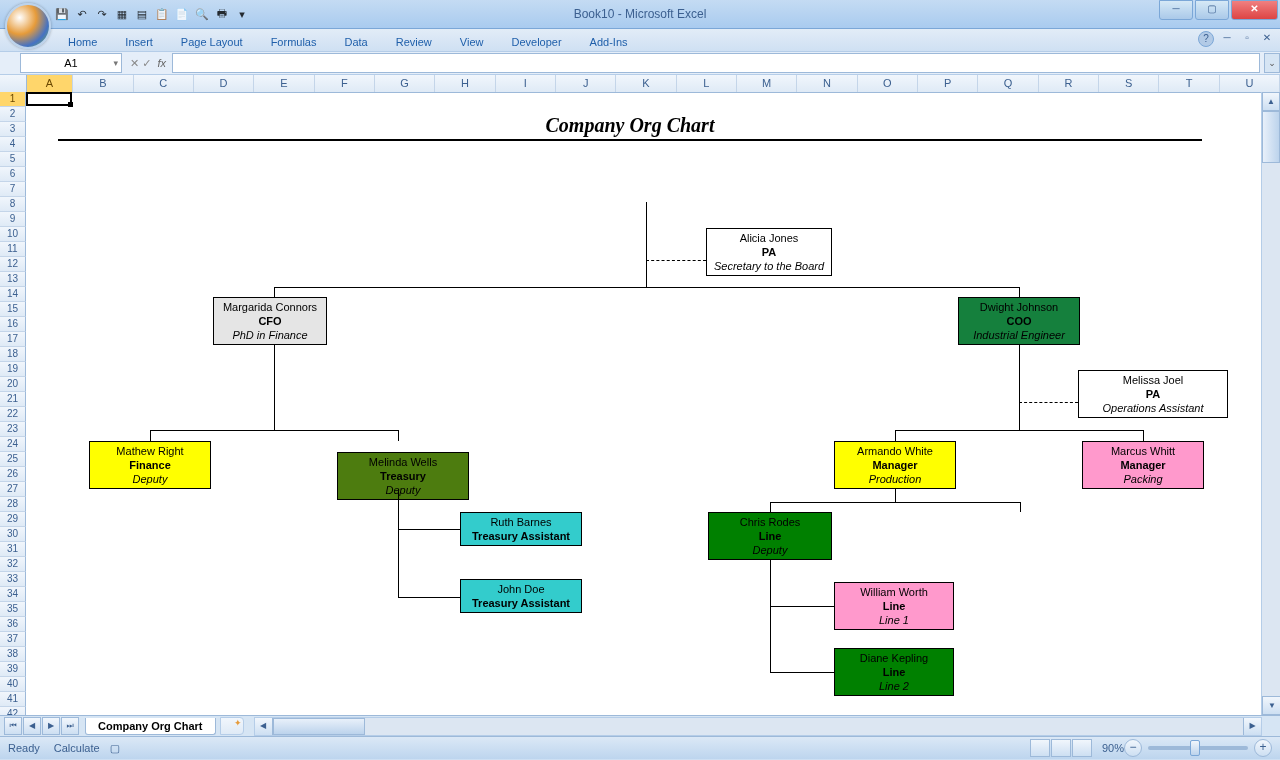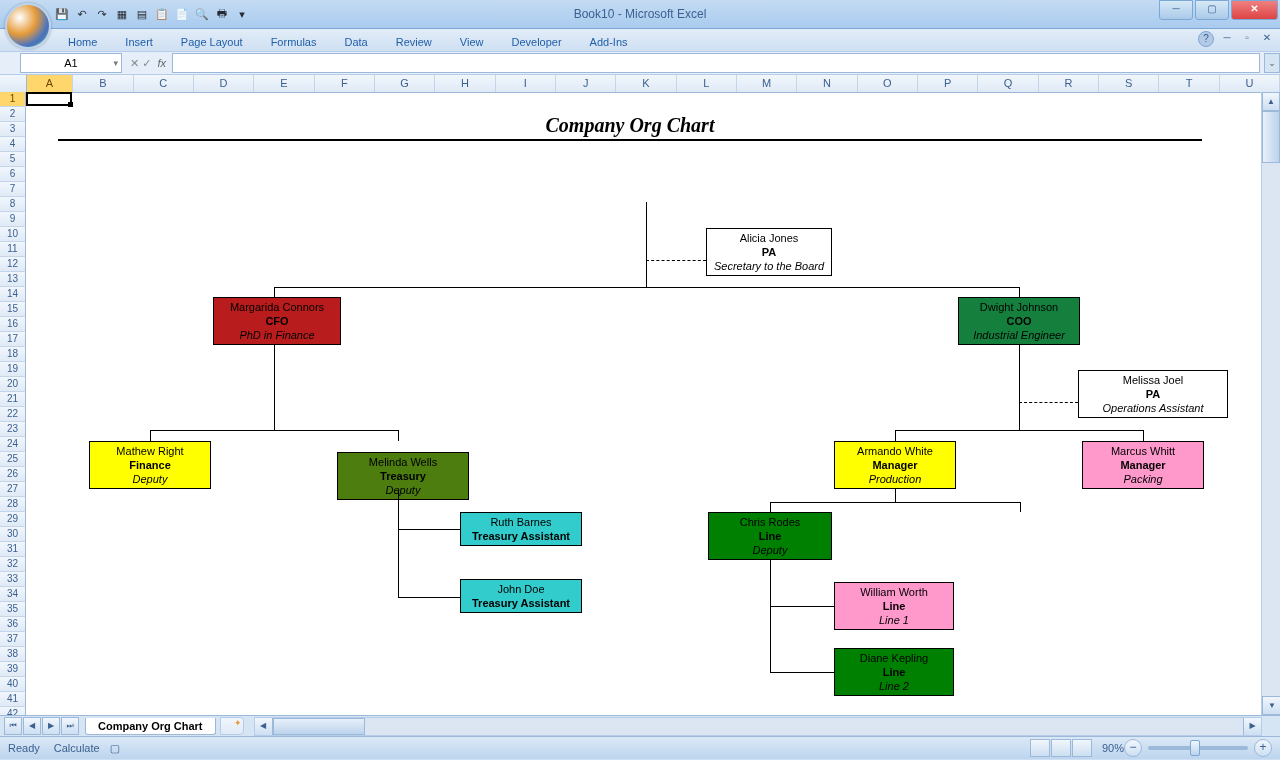--- a/index.html
+++ b/index.html
@@ -196,21 +196,21 @@
   <div class="gridlines">
     <div class="cell-sel"></div>
   </div>
   <div class="chart" id="chart">
     <div class="chart-title">Company Org Chart</div>
       <div class="node" style="left: 680px; top: 136px; width: 126px; min-height: 48px; background: rgb(255, 255, 255);">
         <span class="n">Alicia Jones</span>
         <span class="t">PA</span>
         <span class="d">Secretary to the Board</span>
       </div>
-      <div class="node" style="left: 187px; top: 205px; width: 128px; min-height: 48px; background: #b91c1c;">
+      <div class="node" style="left: 187px; top: 205px; width: 114px; min-height: 48px; background: #e5e5e5;">
         <span class="n">Margarida Connors</span>
         <span class="t">CFO</span>
         <span class="d">PhD in Finance</span>
       </div>
       <div class="node" style="left: 932px; top: 205px; width: 122px; min-height: 48px; background: #15803d;">
         <span class="n">Dwight Johnson</span>
         <span class="t">COO</span>
         <span class="d">Industrial Engineer</span>
       </div>
       <div class="node" style="left: 1052px; top: 278px; width: 150px; min-height: 48px; background: rgb(255, 255, 255);">

